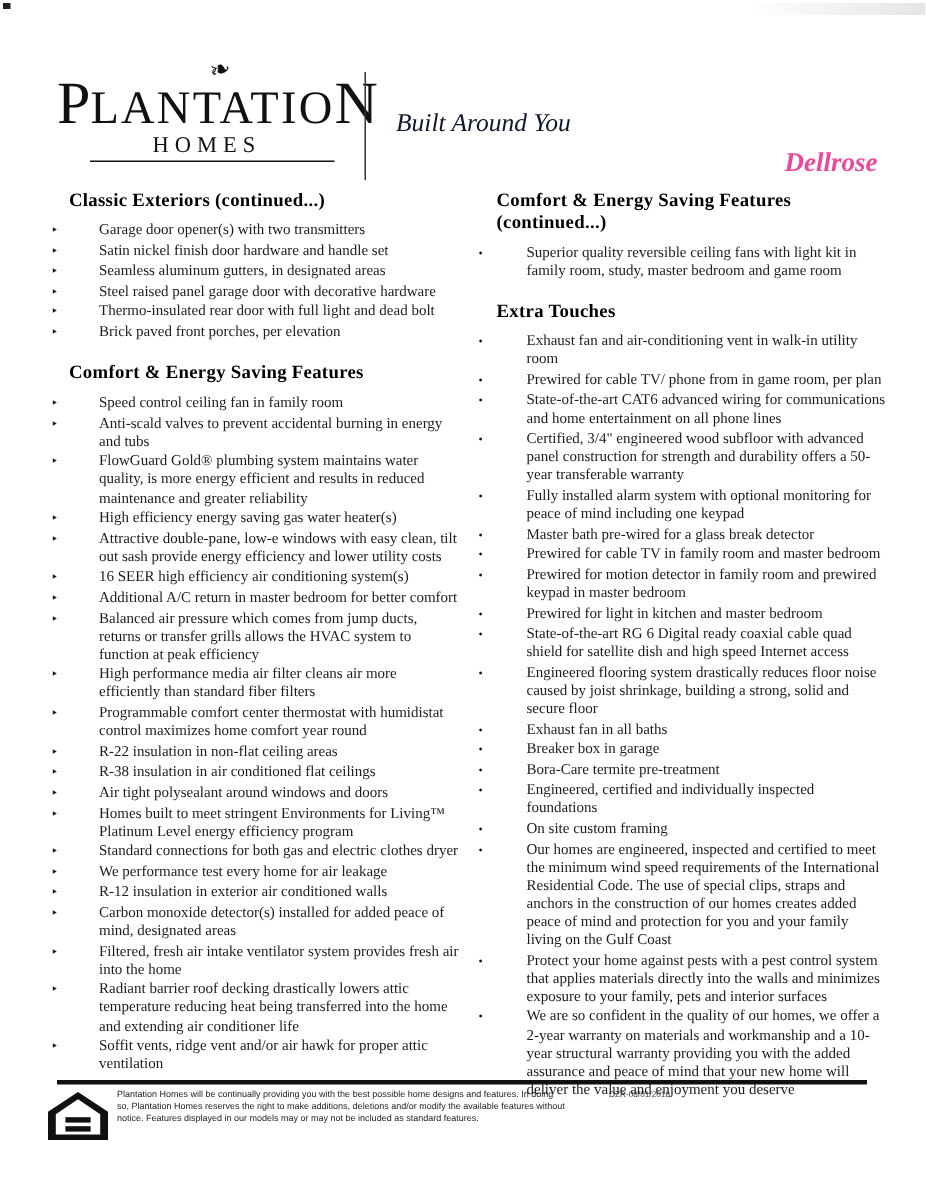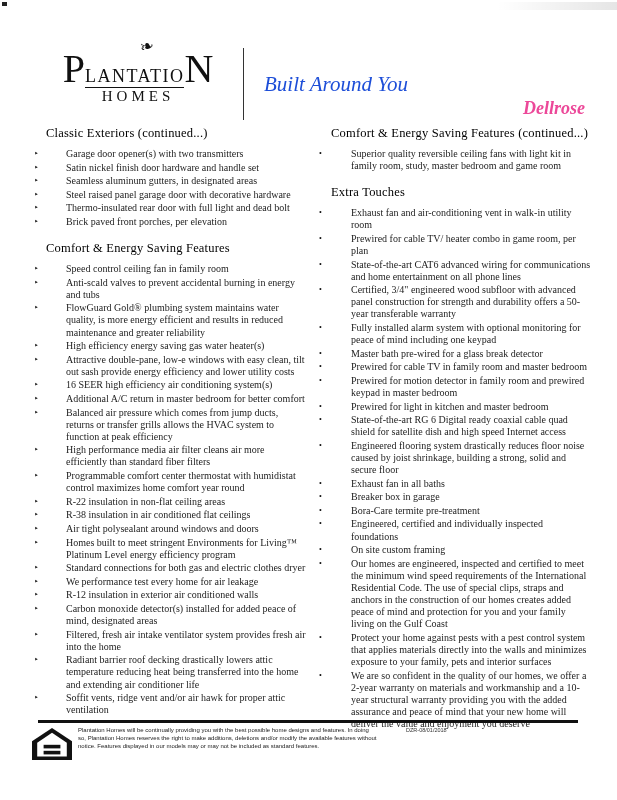--- a/index.html
+++ b/index.html
@@ -10,30 +10,30 @@
   }
   
   .corner-mark{position:absolute;left:2px;top:2px;width:5px;height:4px;background:#222;}
   .scan-smudge{position:absolute;right:0;top:2px;width:120px;height:8px;
     background:linear-gradient(90deg,rgba(0,0,0,0),rgba(0,0,0,.10));}
   
   .logo{position:absolute;left:38px;top:40px;width:200px;text-align:center;}
   .logo .ornament{display:block;font-size:17px;line-height:14px;transform:rotate(-15deg);margin-left:18px;color:#111;}
   .logo .word{display:block;line-height:30px;white-space:nowrap;color:#111;}
   .logo .big{font-size:40px;font-weight:400;}
-  .logo .mid{font-size:18px;letter-spacing:1.5px;border-bottom:1.5px solid #111;padding-bottom:1px;}
+  .logo .mid{font-size:31px;letter-spacing:1.5px;border-bottom:1.5px solid #111;padding-bottom:18px;}
   .logo .homes{display:block;font-size:15px;letter-spacing:4px;margin-top:-4px;color:#111;}
   .divider{position:absolute;left:243px;top:48px;width:1px;height:72px;background:#333;}
-  .tagline{position:absolute;left:264px;top:72px;font-size:21px;font-style:italic;color:#1d4ed8;}
+  .tagline{position:absolute;left:264px;top:72px;font-size:17px;font-style:italic;color:#0f172a;}
   .model-name{position:absolute;right:32px;top:98px;font-size:18px;font-weight:bold;font-style:italic;color:#ec4899;}
   
   .col{position:absolute;top:126px;width:276px;}
   .col-left{left:30px;}
   .col-right{left:315px;}
-  .section-title{font-size:12.5px;font-weight:normal;color:#000;margin:0 0 7px 16px;letter-spacing:.2px;}
+  .section-title{font-size:12.5px;font-weight:bold;color:#000;margin:0 0 7px 16px;letter-spacing:.2px;}
   .section + .section .section-title{margin-top:13px;}
   ul.items{list-style:none;margin:0;padding:0;}
   ul.items li{display:flex;font-size:10px;line-height:12.1px;margin:0 0 1.5px 0;}
   ul.items .bullet{flex:0 0 13px;padding-left:4px;font-size:8px;line-height:12.1px;color:#111;}
   ul.items .item-text{flex:1;padding-left:19px;}
   
   .footer-rule{position:absolute;left:38px;top:720px;width:540px;height:3px;background:#111;}
   .footer{position:absolute;left:30px;top:726px;width:560px;display:flex;align-items:flex-start;}
   .eh-icon{flex:0 0 44px;margin-top:2px;}
   .disclaimer{flex:0 0 300px;font-size:6px;line-height:8px;font-family:"Liberation Sans","DejaVu Sans",sans-serif;color:#222;margin-left:4px;}
@@ -219,21 +219,21 @@
     <h2 class="section-title">Extra Touches</h2>
     <ul class="items">
 
         <li>
           <span class="bullet">•</span>
           <span class="item-text">Exhaust fan and air-conditioning vent in walk-in utility room</span>
         </li>
 
         <li>
           <span class="bullet">•</span>
-          <span class="item-text">Prewired for cable TV/ heater combo in game room, per plan</span>
+          <span class="item-text">Prewired for cable TV/ phone from in game room, per plan</span>
         </li>
 
         <li>
           <span class="bullet">•</span>
           <span class="item-text">State-of-the-art CAT6 advanced wiring for communications and home entertainment on all phone lines</span>
         </li>
 
         <li>
           <span class="bullet">•</span>
           <span class="item-text">Certified, 3/4" engineered wood subfloor with advanced panel construction for strength and durability offers a 50-year transferable warranty</span>

